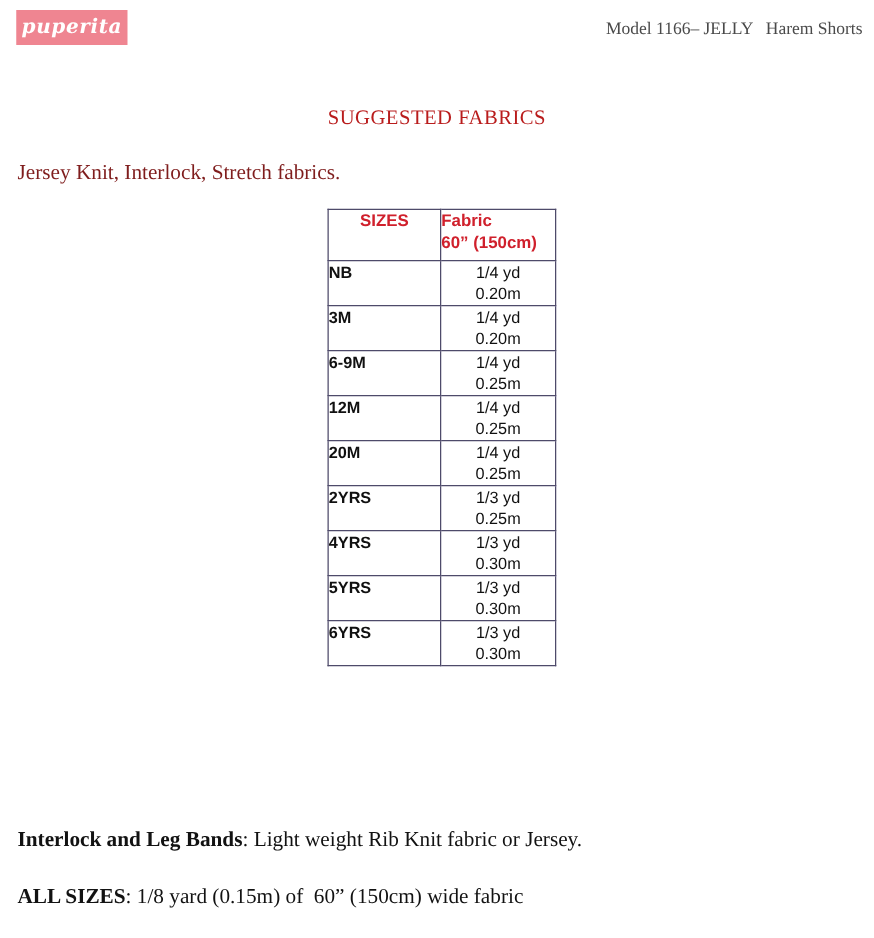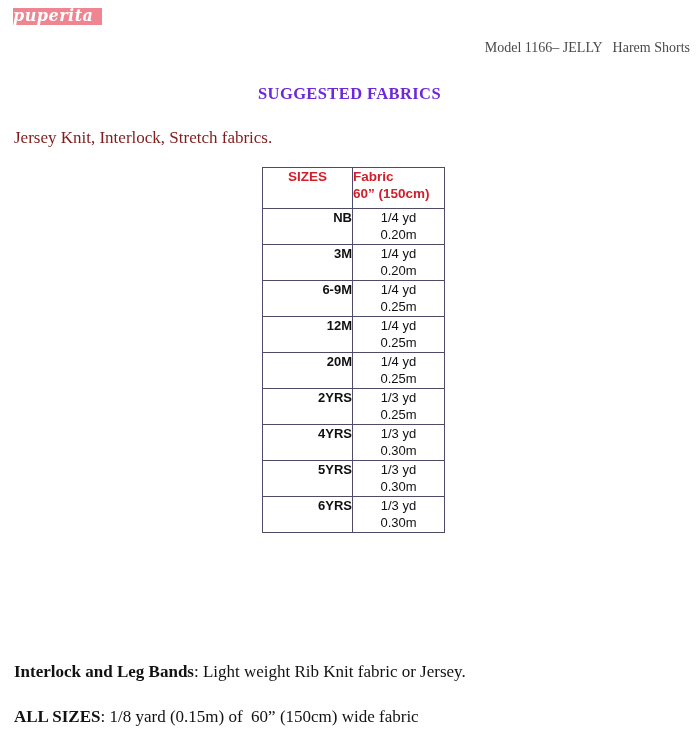--- a/index.html
+++ b/index.html
@@ -12,55 +12,56 @@
     color: #111111;
     overflow: hidden;
   }
 
   
   .logo {
     position: absolute;
     left: 13px;
     top: 8px;
     width: 89px;
-    height: 17px;
+    height: 28px;
     background: #ef8591;
     display: flex;
     align-items: center;
+    justify-content: center;
   }
   .logo-text {
     color: #ffffff;
     font-family: "DejaVu Serif", serif;
     font-style: italic;
     font-weight: bold;
     font-size: 16px;
     letter-spacing: 0.5px;
     line-height: 1;
     padding-bottom: 2px;
   }
 
   
   .header-right {
     position: absolute;
-    top: 40px;
+    top: 16px;
     right: 9px;
     font-size: 14px;
     color: #4a4a4a;
     white-space: pre;
   }
 
   
   .page-title {
     position: absolute;
     top: 84px;
     left: 0;
     width: 100%;
     text-align: center;
-    color: #6d28d9;
-    font-weight: bold;
+    color: #b91c1c;
+    font-weight: normal;
     font-size: 16.5px;
     letter-spacing: 0.4px;
   }
 
   
   .intro {
     position: absolute;
     left: 14px;
     top: 128px;
     font-size: 17px;
@@ -101,21 +102,21 @@
     height: 41px;
     text-align: left;
     color: #d0202c;
     font-weight: bold;
     font-size: 13.5px;
     padding: 5px 0 0 8px;
     line-height: 17px;
   }
   td.size-cell {
     height: 36px;
-    text-align: right;
+    text-align: left;
     font-weight: bold;
     padding-top: 2px;
     line-height: 17px;
   }
   td.fabric-cell {
     height: 36px;
     text-align: center;
     padding-top: 2px;
     line-height: 17px;
     margin-left: 33px;

